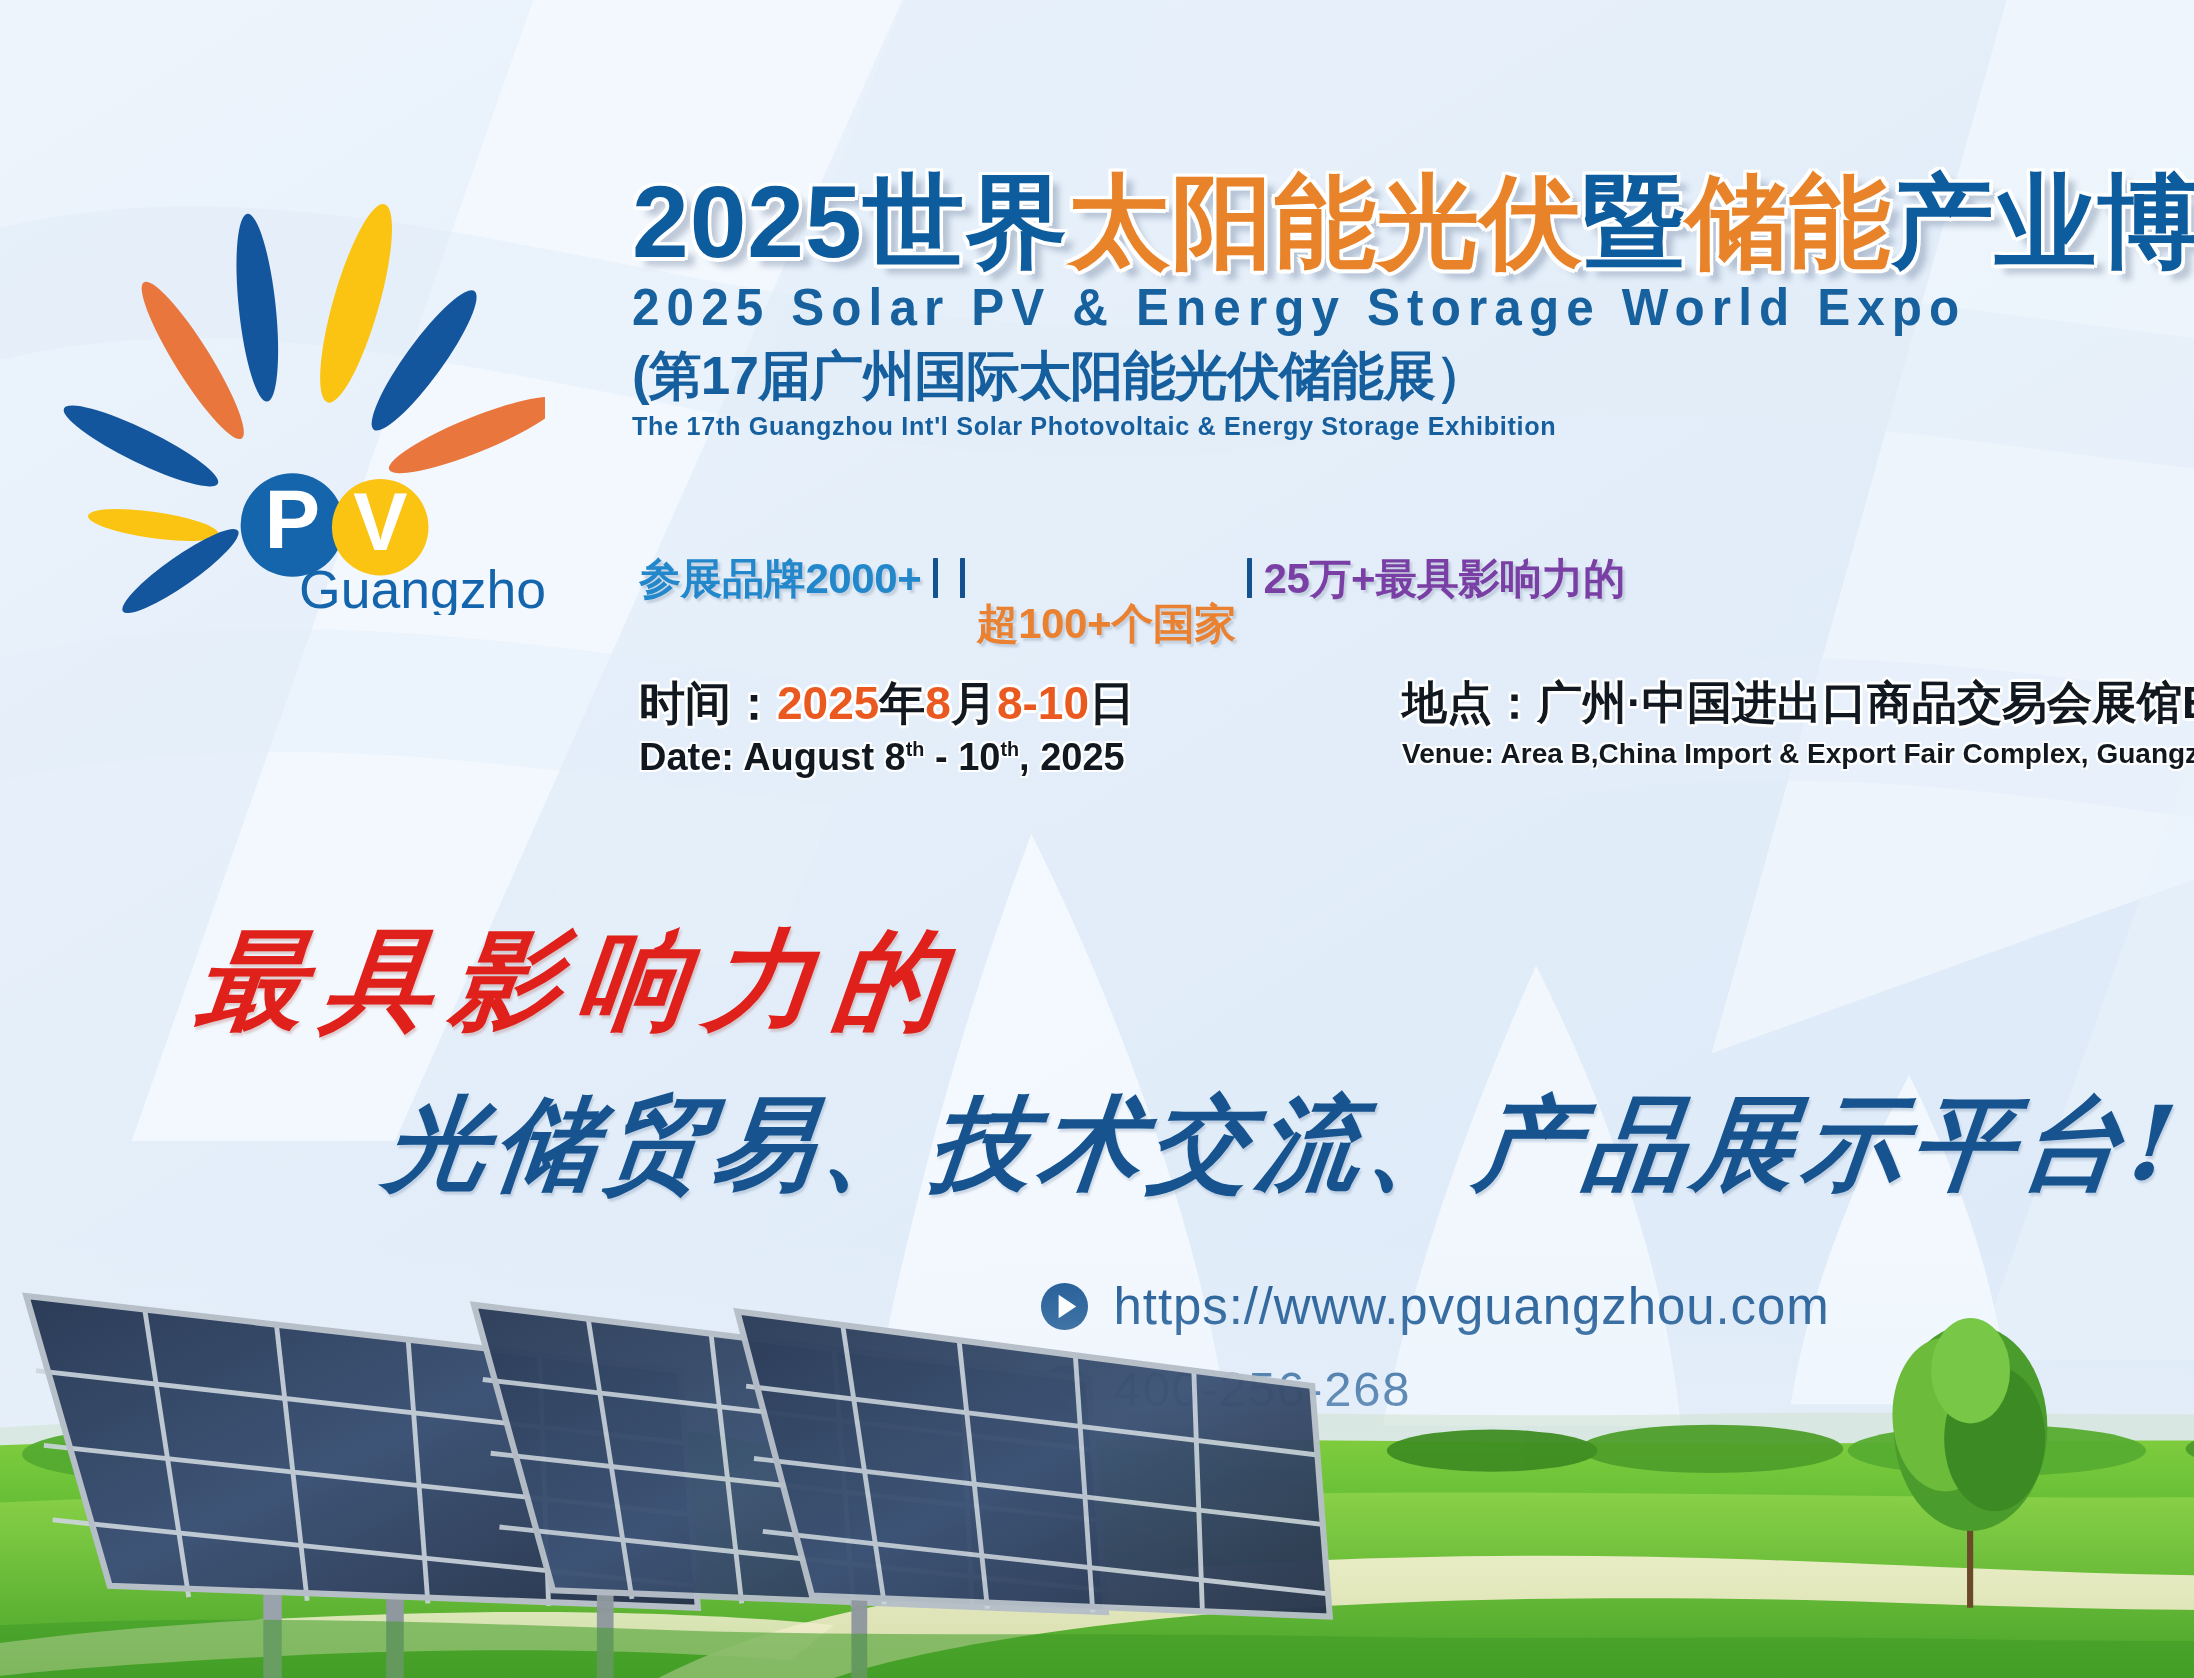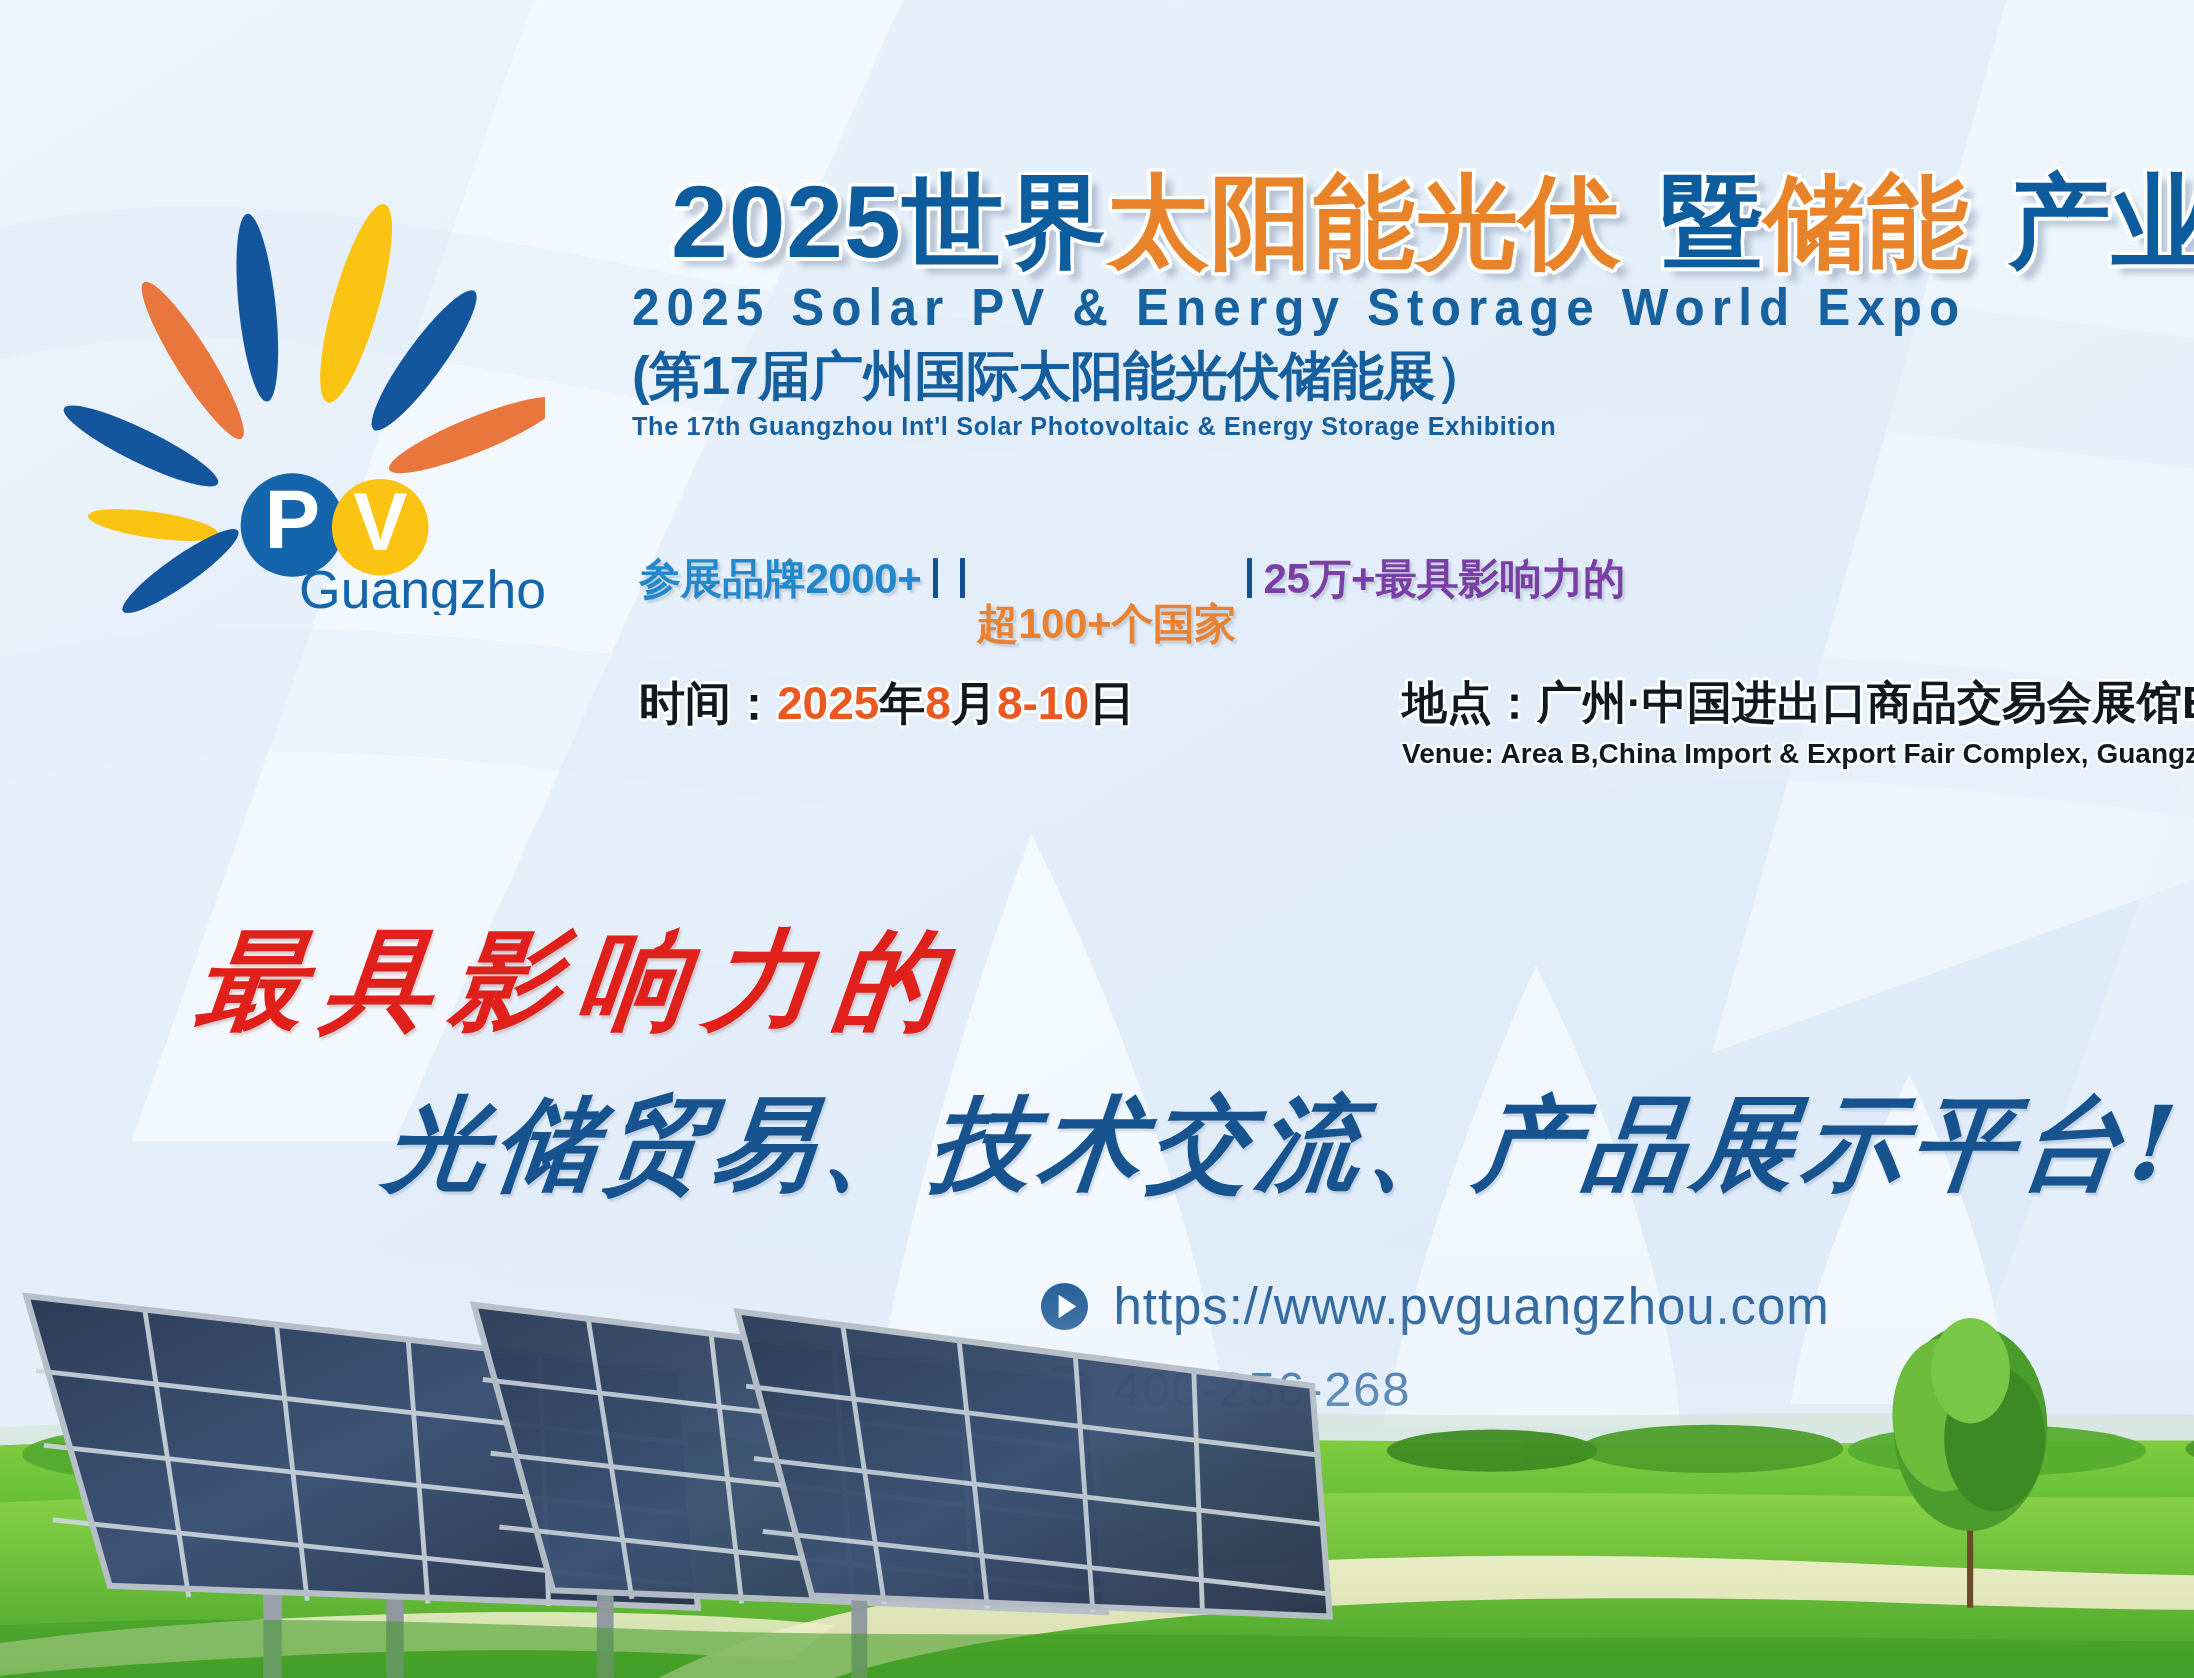--- a/index.html
+++ b/index.html
@@ -23,21 +23,21 @@
   
   .head{position:absolute;left:632px;top:171px;width:1975px;}
   .title-cn{
     font-size:102px;line-height:1.0;font-weight:bold;letter-spacing:0.9px;
     white-space:nowrap;
     text-shadow:
       -3.1px -3.1px 0 #ffffff, 3.1px -3.1px 0 #ffffff, -3.1px 3.1px 0 #ffffff, 3.1px 3.1px 0 #ffffff,
       0 -3.5px 0 #ffffff, 0 3.5px 0 #ffffff, -3.5px 0 0 #ffffff, 3.5px 0 0 #ffffff,
       9.7px 8.8px 6.1px rgba(90,110,140,.35);
   }
-  .t-blue{color:#0d5c9e;margin-left:39px;}
+  .t-blue{color:#0d5c9e;}
   .t-orange{color:#e8832a;}
 
   .title-en{
     margin-top:8px;
     font-size:52px;line-height:1;font-weight:600;color:#18619f;
     letter-spacing:7.5px;white-space:nowrap;
     transform:scaleX(.95);transform-origin:left center;
   }
   .subtitle-cn{
     margin-top:16px;
@@ -169,20 +169,21 @@
     <span class="seg s-blue">参展品牌2000+</span>
     <span class="sep"></span>
     <span class="sep"></span>
     <span class="seg s-orange">超100+个国家</span>
     <span class="sep"></span>
     <span class="seg s-purple">25万+最具影响力的</span>
   </div>
 
   <div class="dateblk">
     <div class="row1"><span>时间：</span><span class="hl">2025</span><span>年</span><span class="hl">8</span><span>月</span><span class="hl">8-10</span><span>日</span></div>
+    <div class="row2"><span>Date: August 8</span><sup>th</sup><span> - 10</span><sup>th</sup><span>, 2025</span></div>
   </div>
 
   <div class="venueblk">
     <div class="row1">地点：广州·中国进出口商品交易会展馆B区</div>
     <div class="row2">Venue: Area B,China Import &amp; Export Fair Complex, Guangzhou</div>
   </div>
 
   <div class="calli-red">最具影响力的</div>
   <div class="calli-blue">光储贸易、技术交流、产品展示平台!</div>
 

